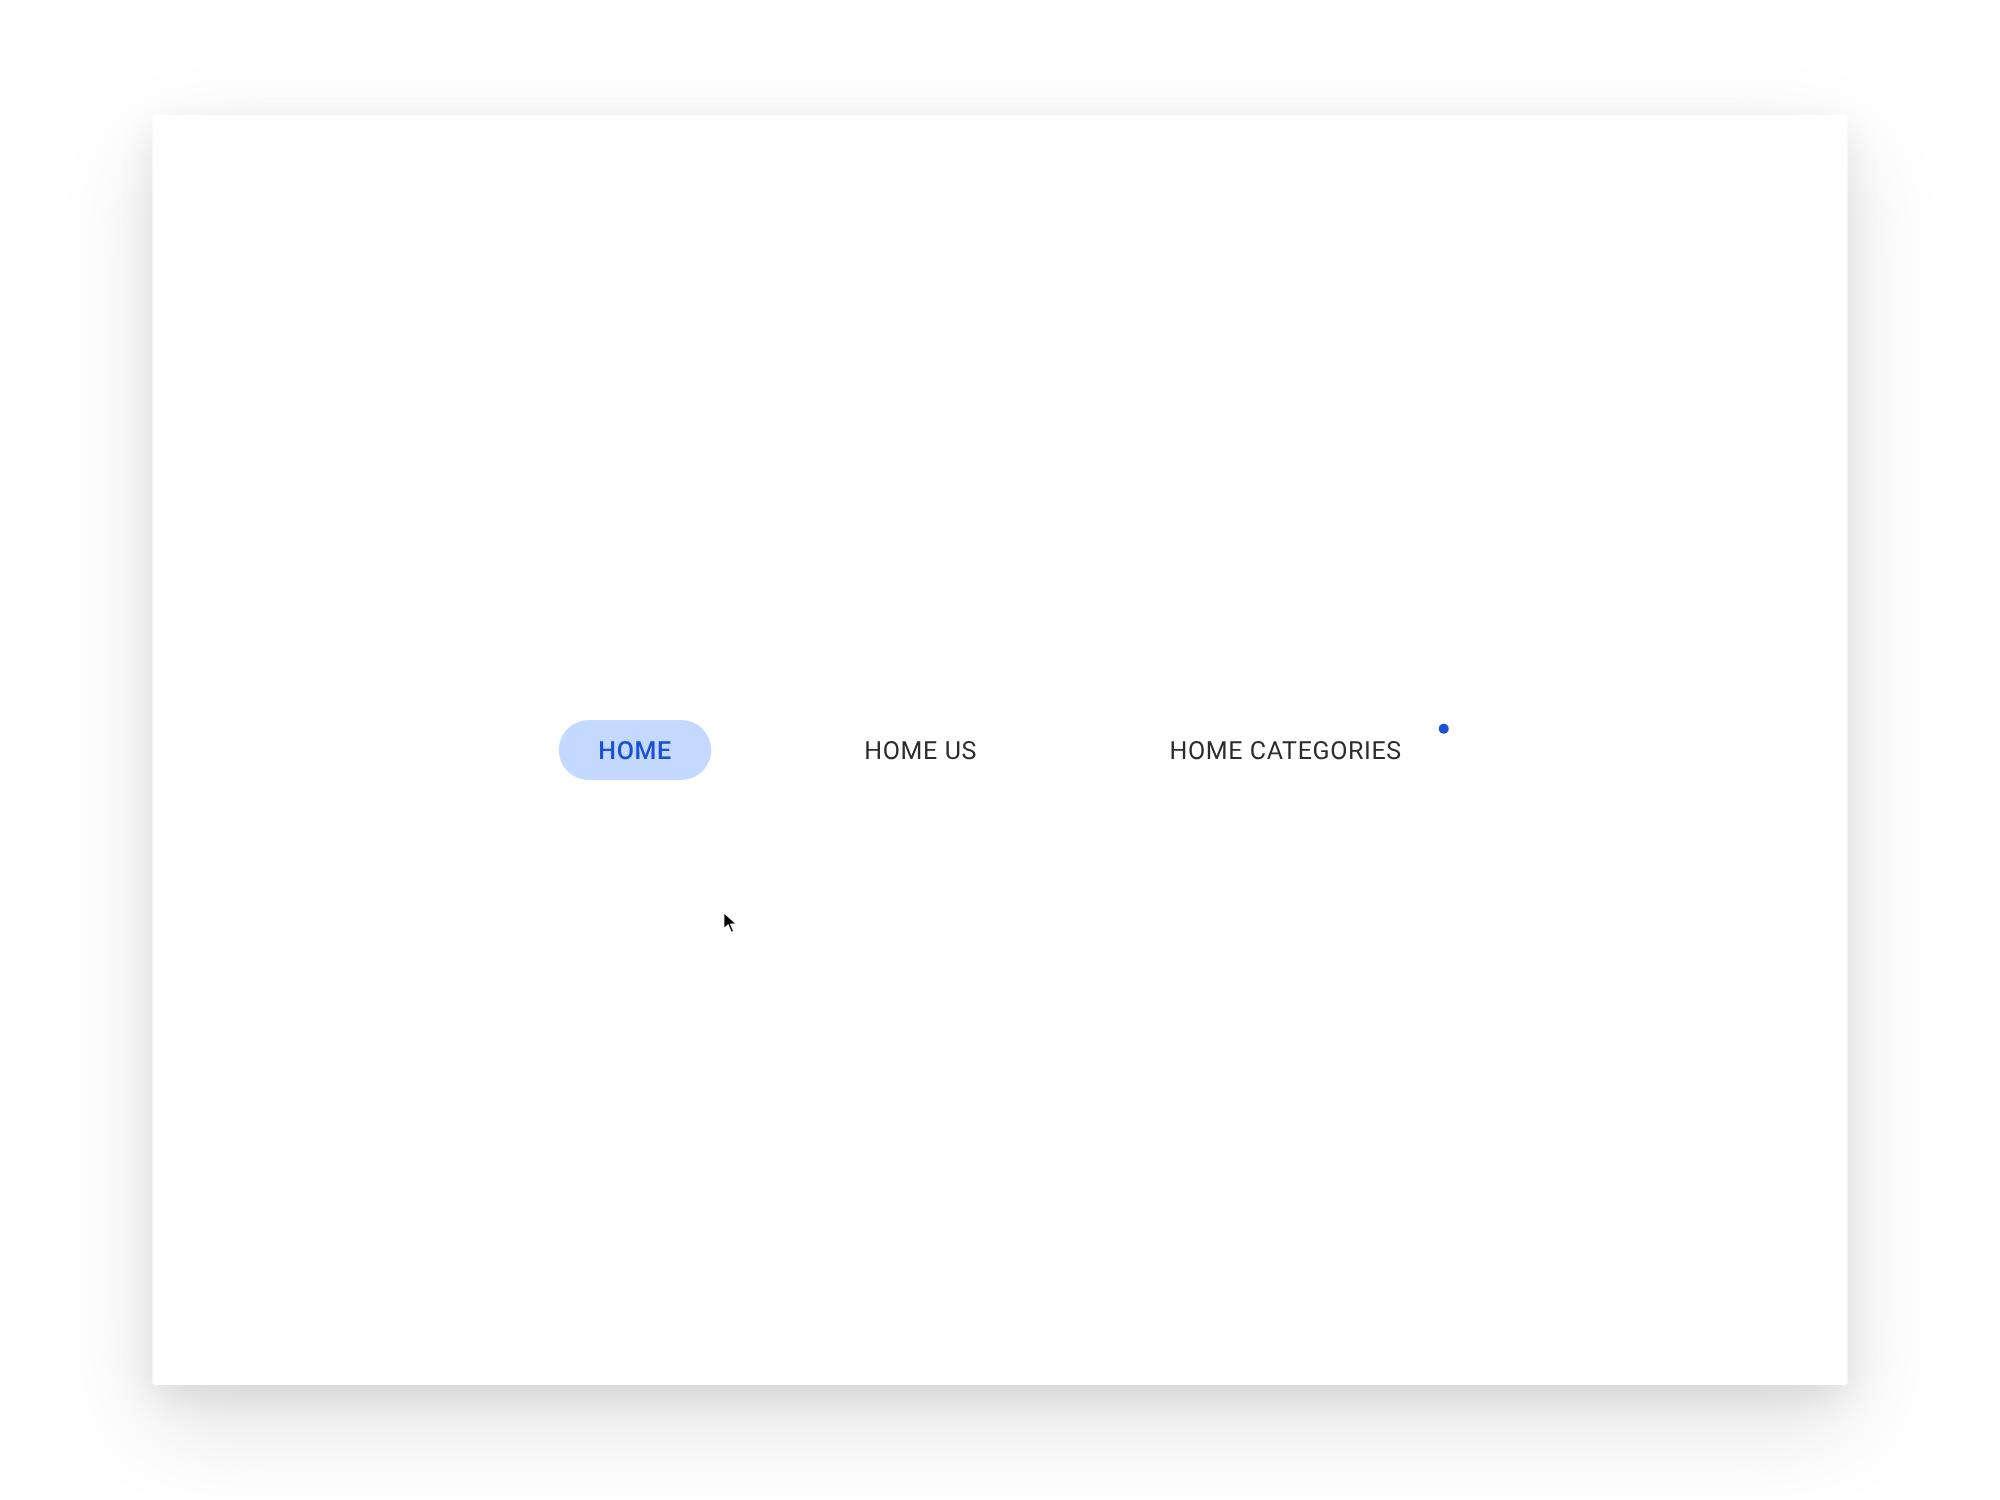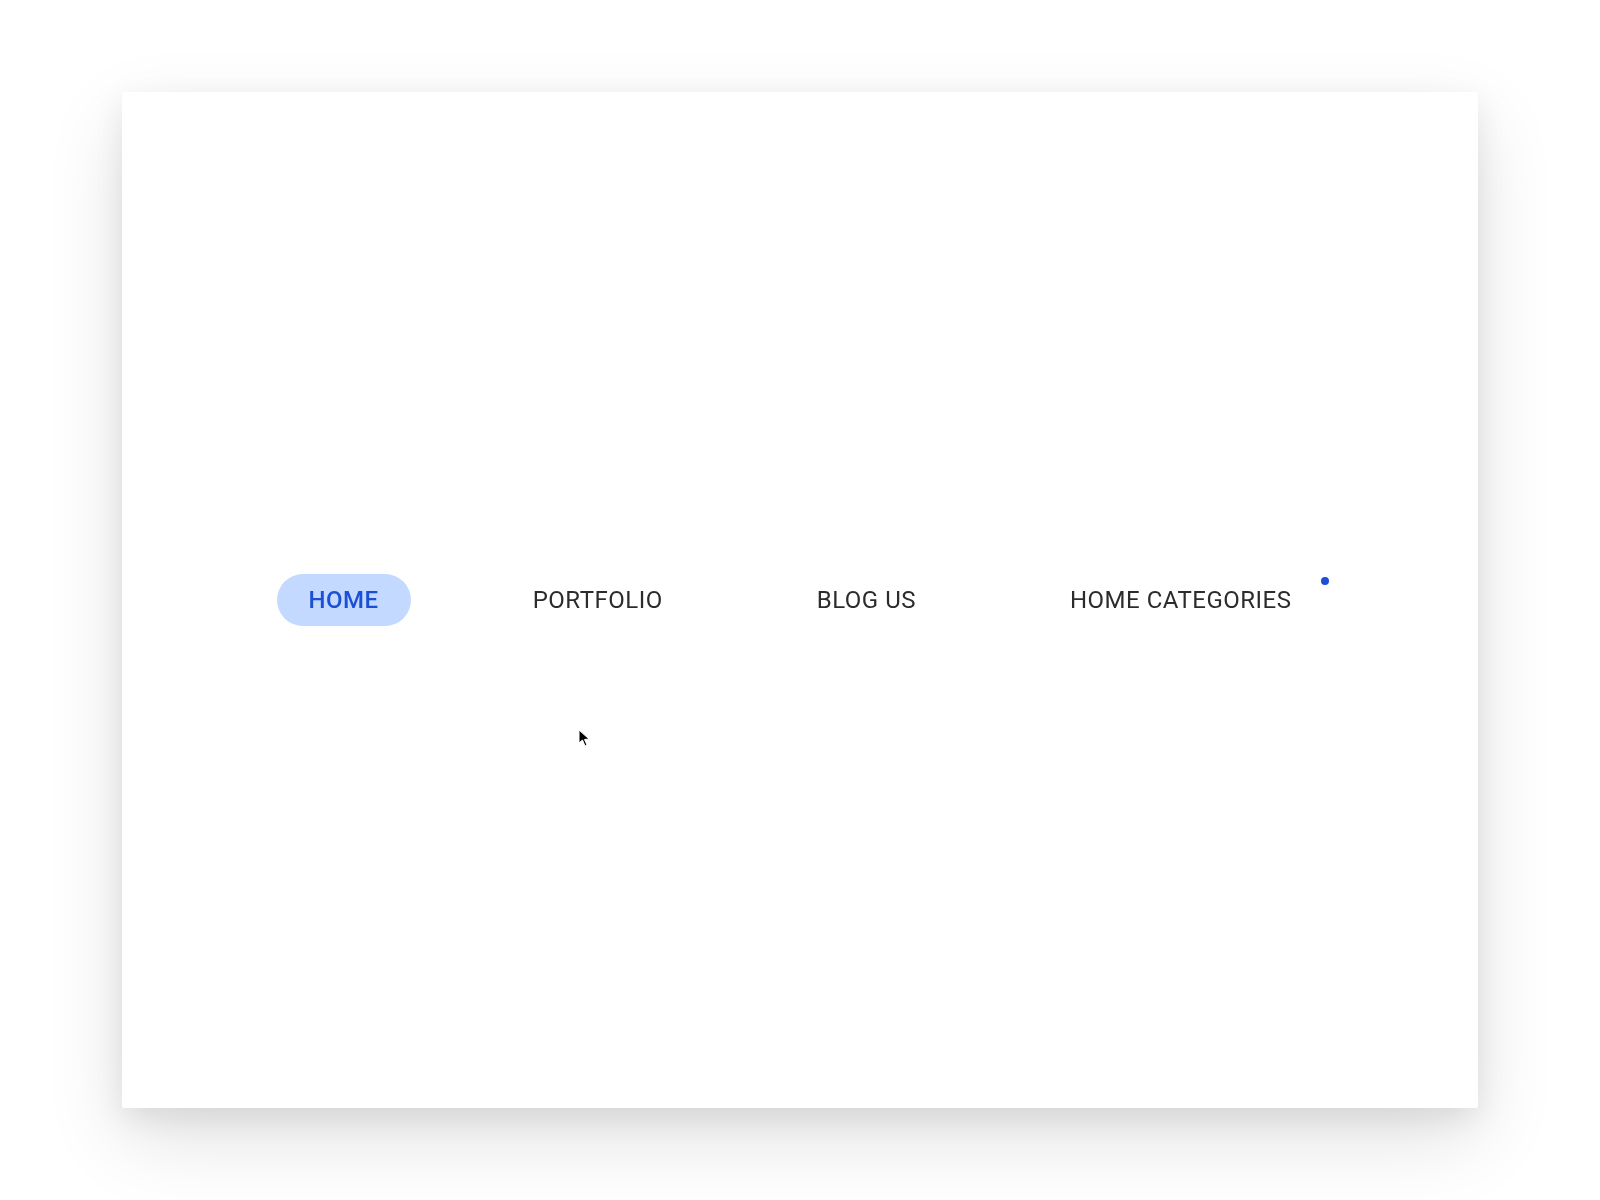--- a/index.html
+++ b/index.html
@@ -33,21 +33,21 @@
 
     .nav {
       display: flex;
       align-items: center;
       gap: 90px;
       list-style: none;
     }
 
     .nav-item {
       position: relative;
-      font-size: 24px;
+      font-size: 20px;
       letter-spacing: 0.5px;
       color: #2c2c2c;
       font-weight: 400;
       padding: 12px 32px;
       border-radius: 999px;
       cursor: pointer;
       white-space: nowrap;
       user-select: none;
     }
 
@@ -83,24 +83,21 @@
 </head>
 <body>
 
 <div class="canvas">
 
   <ul class="nav">
     <li class="nav-item active">
       <span>HOME</span>
     </li>
     <li class="nav-item">
-      <span>PORTFOLIO</span>
-    </li>
-    <li class="nav-item">
-      <span>BLOG US</span>
+      <span>HOME US</span>
     </li>
     <li class="nav-item">
       <span>HOME CATEGORIES</span>
       <span class="badge-dot"></span>
     </li>
   </ul>
 
   <div class="cursor">
     <svg width="14" height="18" viewBox="0 0 14 18">
       <path d="M1 1 L1 14 L4.5 11 L7 17 L9 16 L6.5 10.5 L11 10 Z" fill="#000000" stroke="#ffffff" stroke-width="1"></path>

